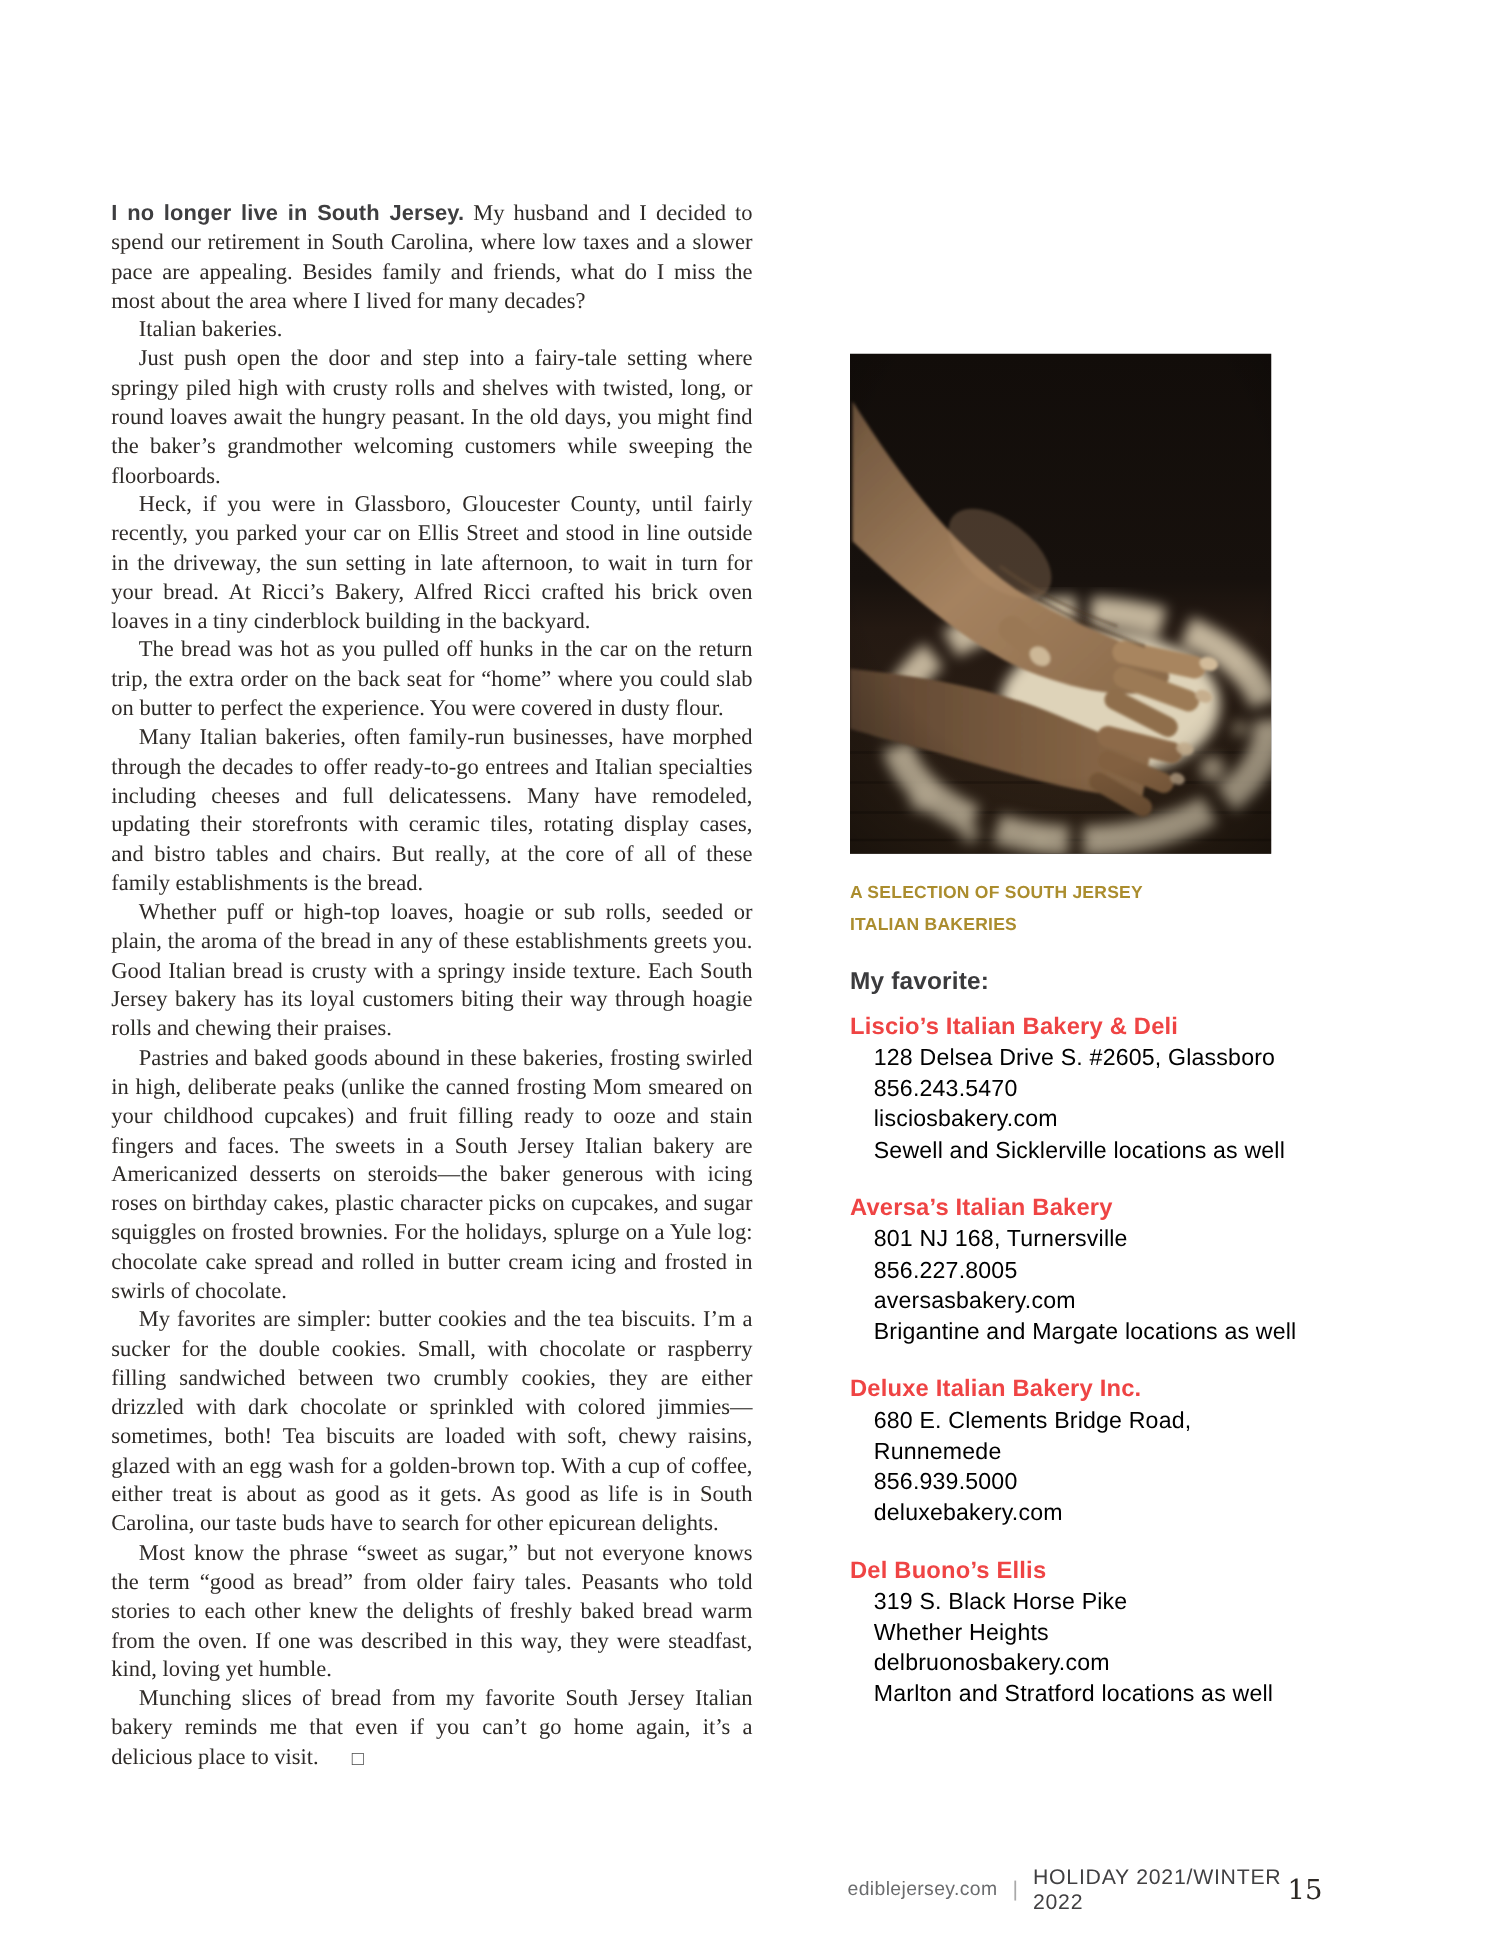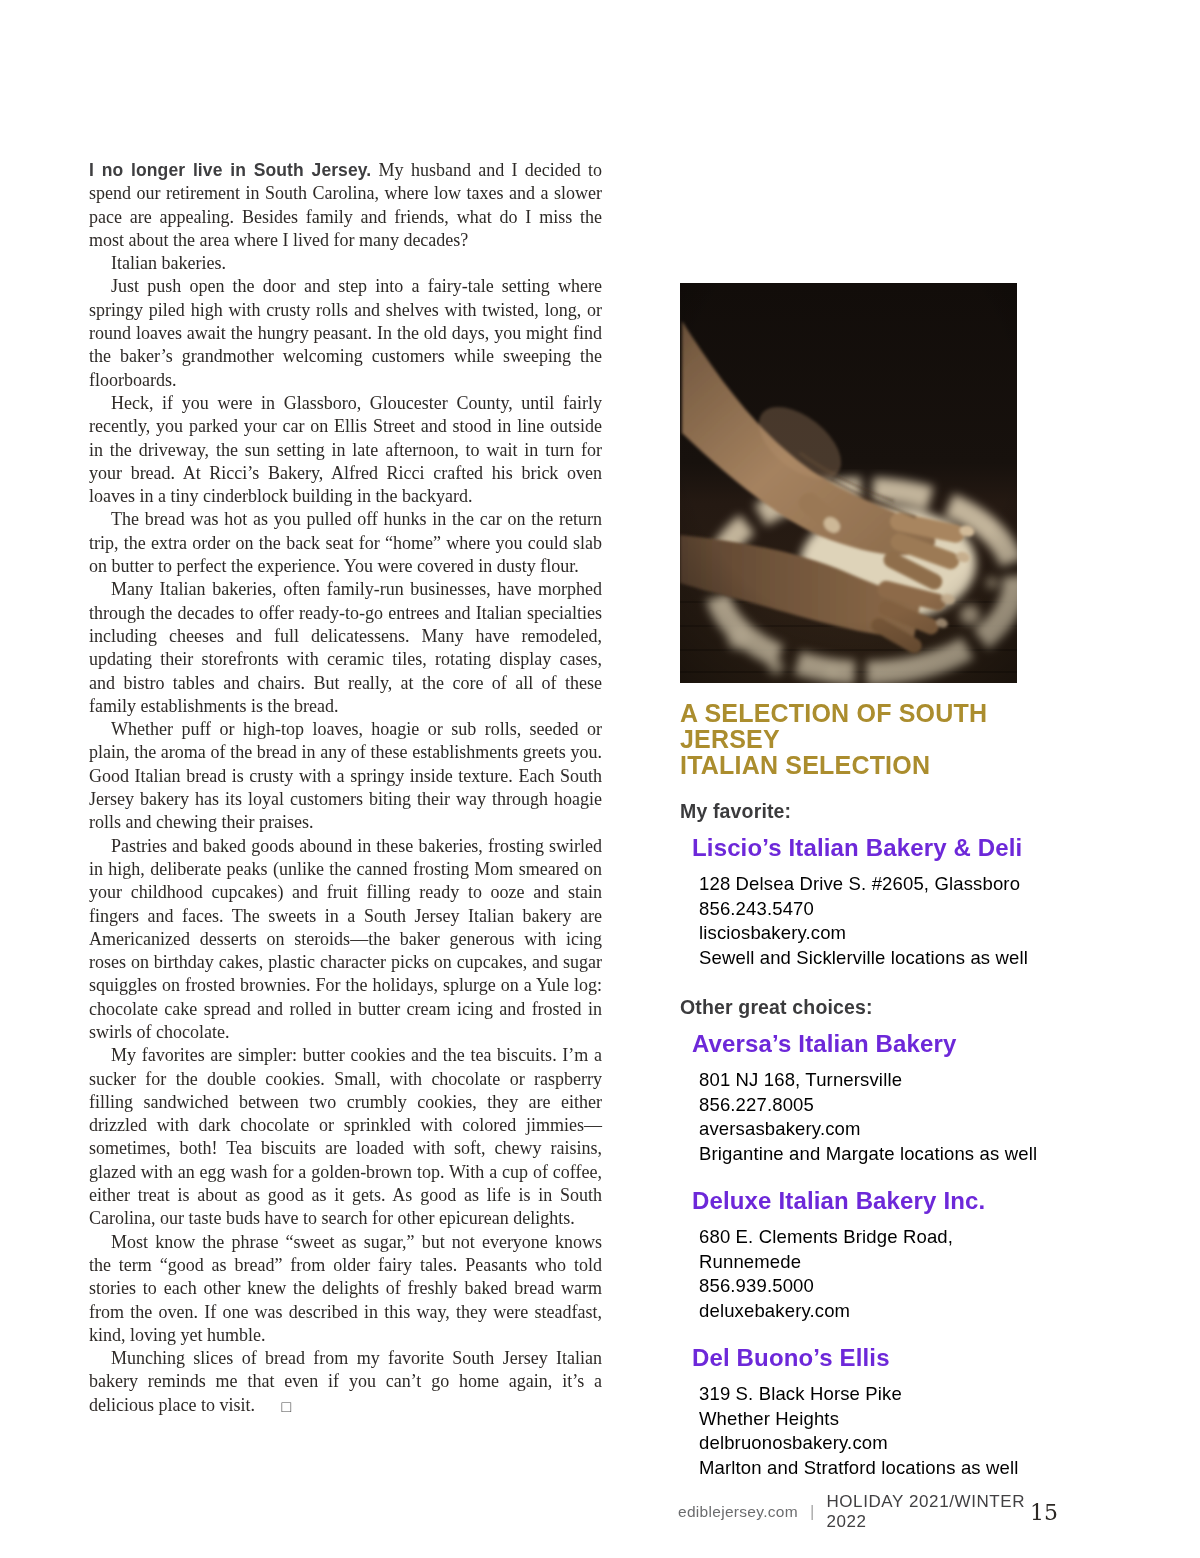--- a/index.html
+++ b/index.html
@@ -37,31 +37,31 @@
     position:absolute;left:680px;top:283px;width:337px;height:400px;
     overflow:hidden;background:#15100d;
   }
   .photo-frame svg{display:block;}
   .sidebar{
     position:absolute;left:680px;top:700px;width:372px;
     font-family:"Liberation Sans",sans-serif;
     letter-spacing:.15px;
   }
   .sidebar-heading{
-    color:#ab8d2e;font-weight:700;font-size:25px;line-height:26px;
+    color:#ab8d2e;font-weight:700;font-size:14px;line-height:26px;
     margin:0 0 22px 0;letter-spacing:.2px;
   }
   .section-label{
     font-weight:700;font-size:19.5px;color:#3b3b3d;
     margin:0 0 12px 0;
   }
   .section-label.later{margin-top:26px;}
   .bakery{margin:0 0 22px 0;}
   .bakery-name{
-    font-weight:700;font-size:24px;line-height:25px;color:#6d28d9;margin:12px;
+    font-weight:700;font-size:19px;line-height:25px;color:#ef4444;margin:0;
   }
   .bakery-line{
     font-size:18.5px;line-height:24.5px;color:#000000;
     padding-left:19px;margin:0;font-weight:400;
   }
   
   .footer{
     position:absolute;left:678px;top:1492px;width:380px;
     display:flex;align-items:center;
     font-family:"Liberation Sans",sans-serif;
@@ -171,34 +171,33 @@
         <ellipse cx="120" cy="160" rx="48" ry="26" transform="rotate(38 120 160)" fill="#b89670" opacity="0.3"></ellipse>
       </g>
 
       <rect x="0" y="0" width="337" height="400" fill="url(#vignette)"></rect>
     </svg>
   </div>
 
   <div class="sidebar">
     <h2 class="sidebar-heading">
         <span style="display:block">A SELECTION OF SOUTH JERSEY</span>
-        <span style="display:block">ITALIAN SELECTION</span>
+        <span style="display:block">ITALIAN BAKERIES</span>
       </h2>
 
     <p class="section-label">My favorite:</p>
 
     <div class="bakery">
       <p class="bakery-name">Liscio’s Italian Bakery &amp; Deli</p>
       <p class="bakery-line">128 Delsea Drive S. #2605, Glassboro</p>
       <p class="bakery-line">856.243.5470</p>
       <p class="bakery-line">lisciosbakery.com</p>
       <p class="bakery-line">Sewell and Sicklerville locations as well</p>
     </div>
 
-    <p class="section-label later">Other great choices:</p>
 
     <div class="bakery">
       <p class="bakery-name">Aversa’s Italian Bakery</p>
       <p class="bakery-line">801 NJ 168, Turnersville</p>
       <p class="bakery-line">856.227.8005</p>
       <p class="bakery-line">aversasbakery.com</p>
       <p class="bakery-line">Brigantine and Margate locations as well</p>
     </div>
 
     <div class="bakery">

